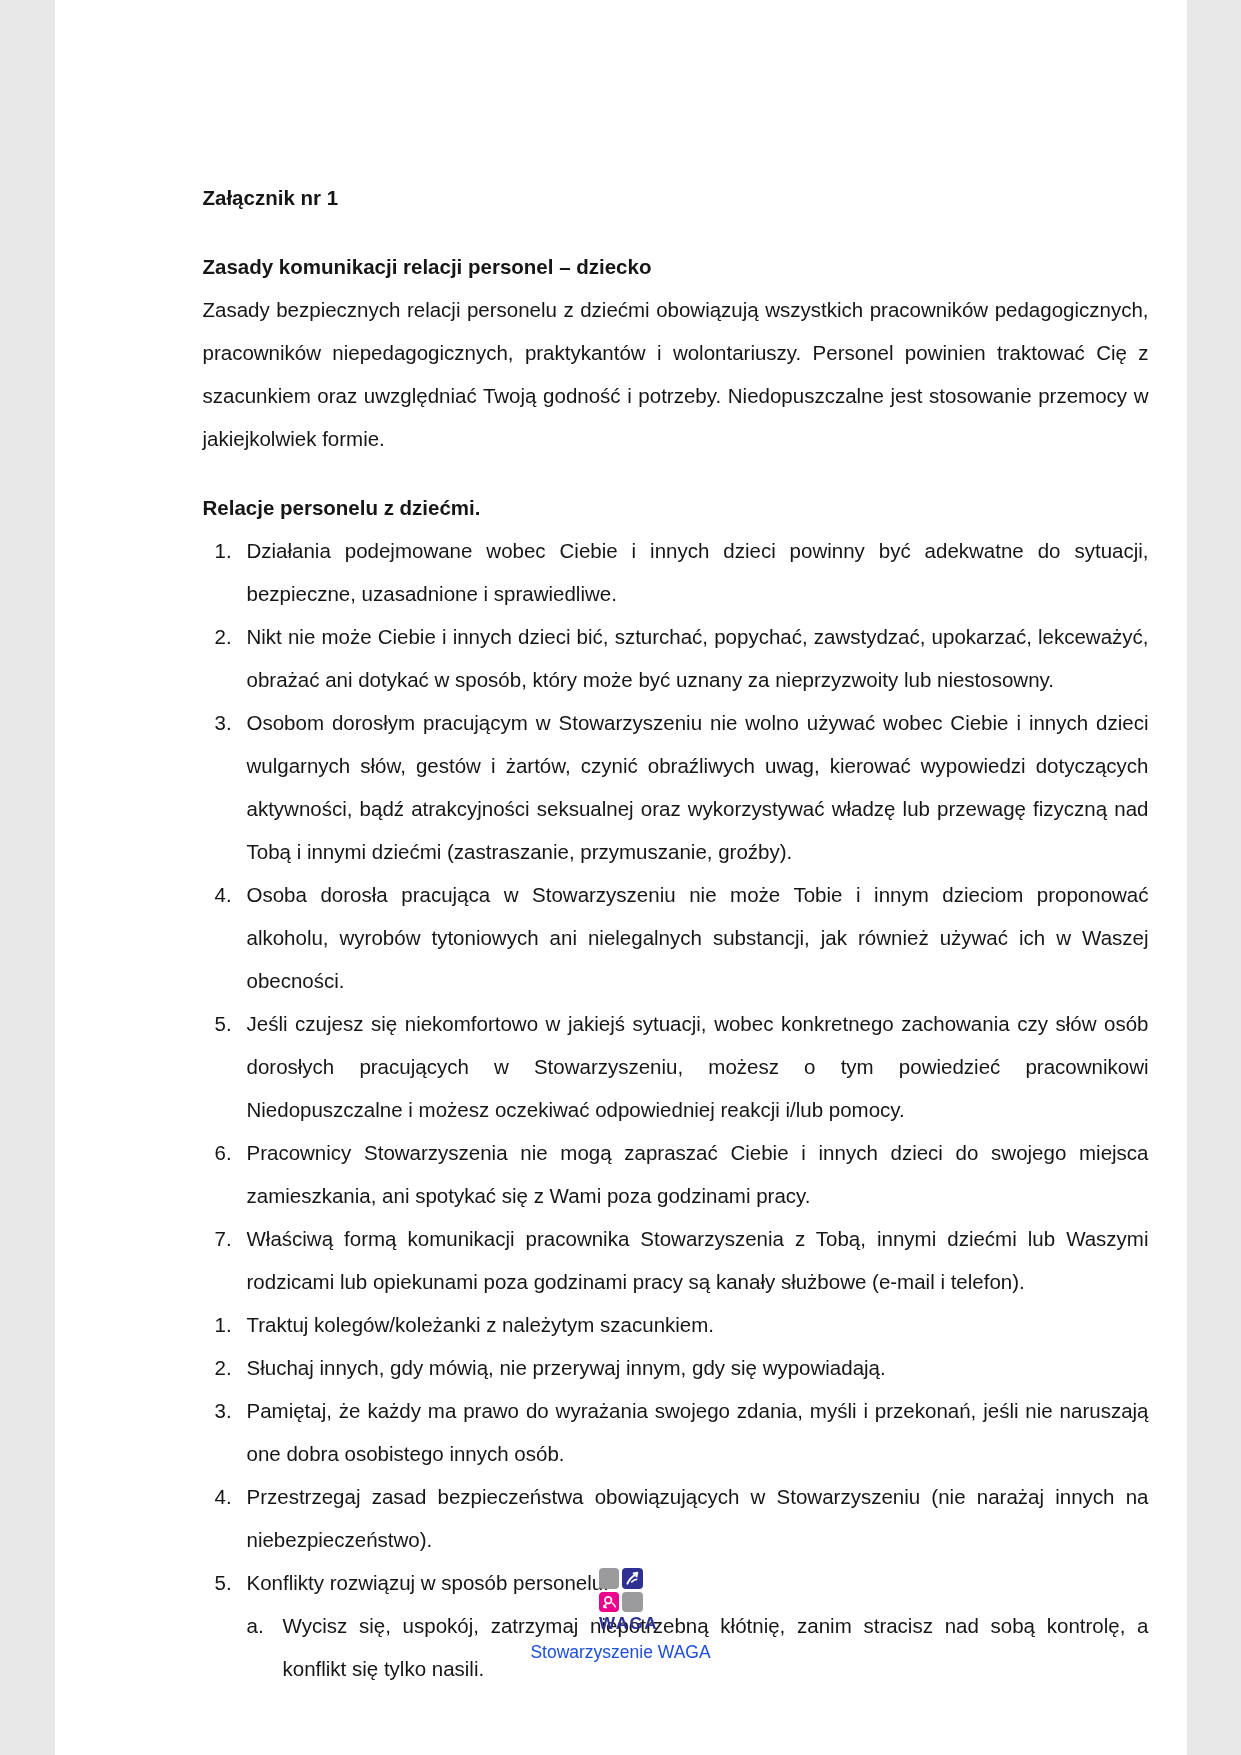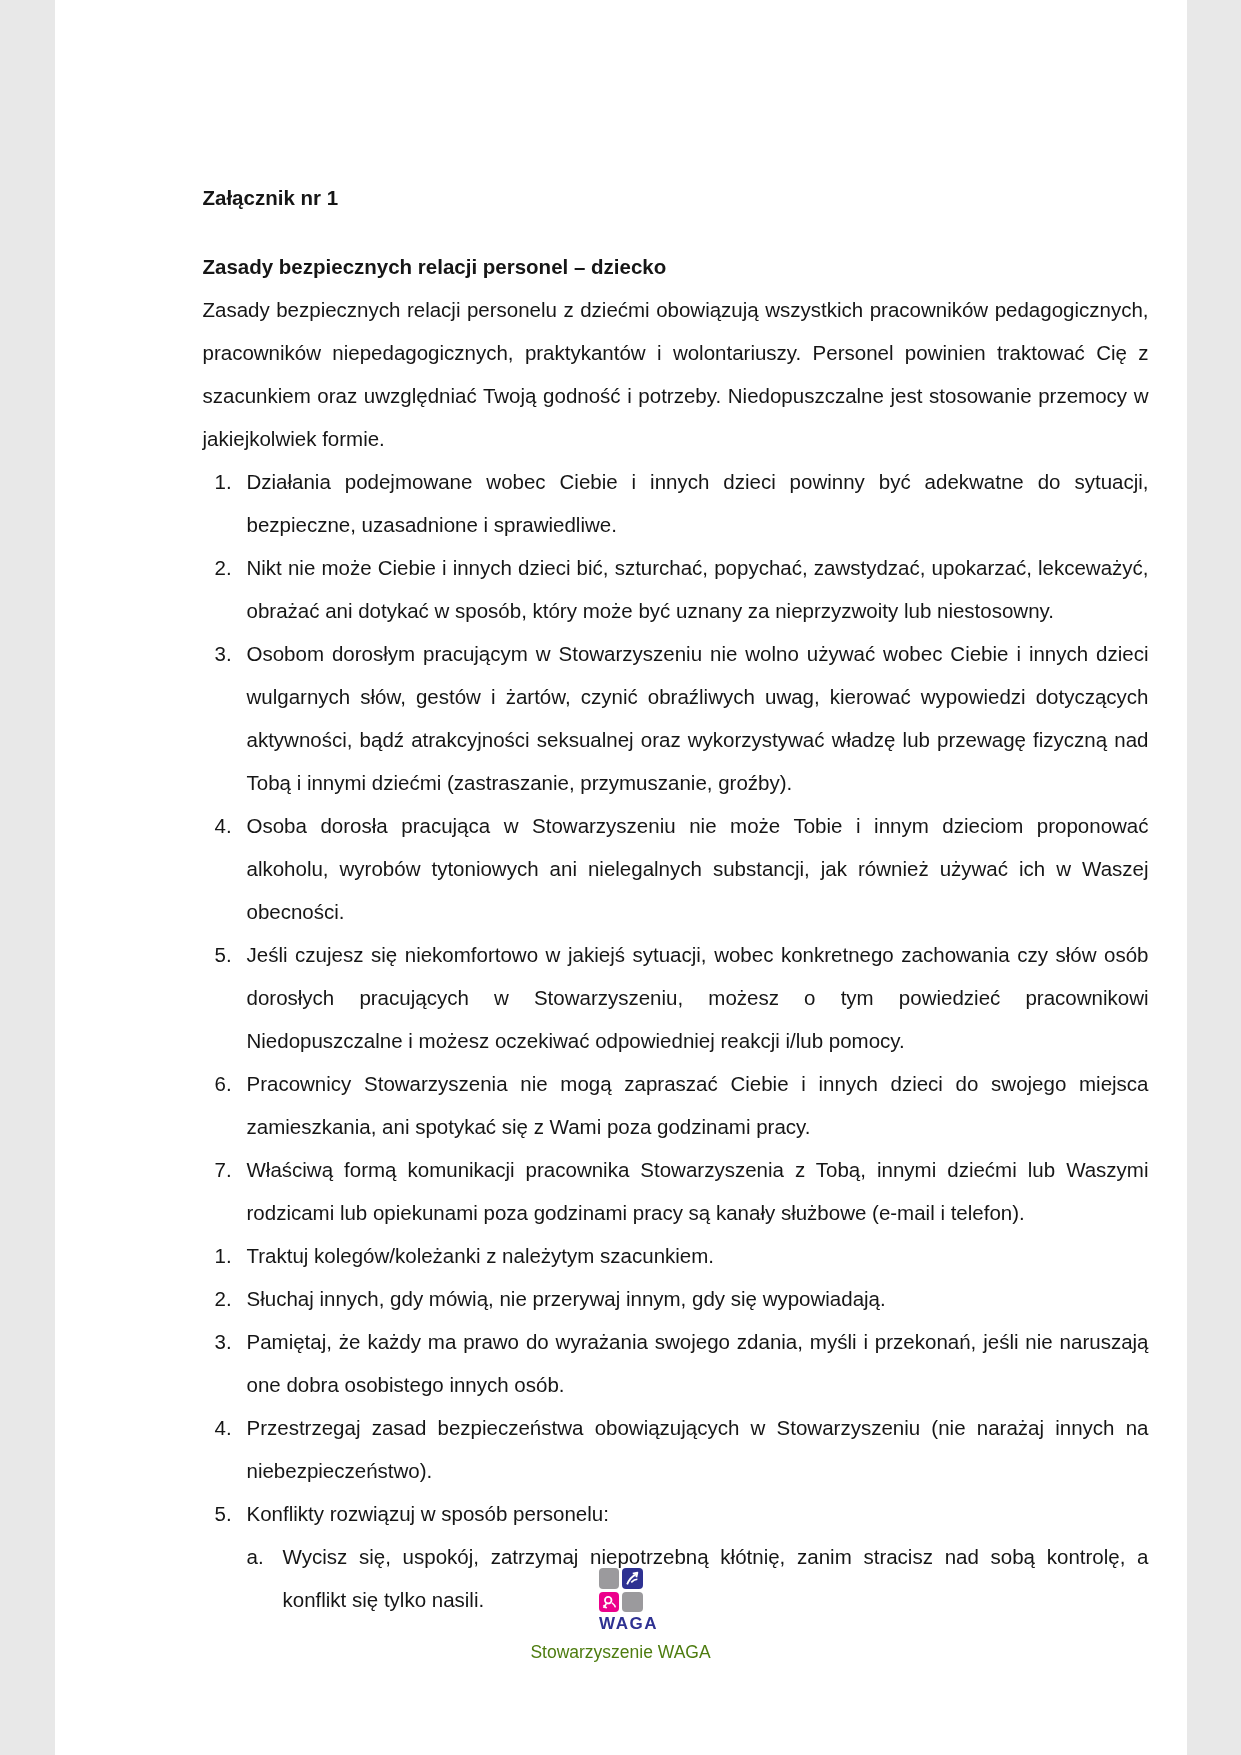--- a/index.html
+++ b/index.html
@@ -76,24 +76,25 @@
   }
 </style>
 </head>
 <body>
 
 <div class="page">
   <div class="content">
 
     <p class="heading b">Załącznik nr 1</p>
 
-    <p class="heading b mt">Zasady bezpiecznych relacji personel – dziecko</p>
+    <p class="heading b mt">Zasady komunikacji relacji personel – dziecko</p>
 
     <p class="para">Zasady bezpiecznych relacji personelu z dziećmi obowiązują wszystkich pracowników pedagogicznych, pracowników niepedagogicznych, praktykantów i wolontariuszy. Personel powinien traktować Cię z szacunkiem oraz uwzględniać Twoją godność i potrzeby. Niedopuszczalne jest stosowanie przemocy w jakiejkolwiek formie.</p>
 
+    <p class="heading b mt">Relacje personelu z dziećmi.</p>
 
     <div class="olist">
       <div class="li">
         <span class="marker">1.</span>
         <span class="txt">Działania podejmowane wobec Ciebie i innych dzieci powinny być adekwatne do sytuacji, bezpieczne, uzasadnione i sprawiedliwe.</span>
       </div>
       <div class="li">
         <span class="marker">2.</span>
         <span class="txt">Nikt nie może Ciebie i innych dzieci bić, szturchać, popychać, zawstydzać, upokarzać, lekceważyć, obrażać ani dotykać w sposób, który może być uznany za nieprzyzwoity lub niestosowny.</span>
       </div>
@@ -164,15 +165,15 @@
       <div class="sq" style="background:#ec008c;">
         <svg viewBox="0 0 20 20" aria-hidden="true">
           <circle cx="9" cy="8" r="3.2" stroke="#ffffff" stroke-width="1.7" fill="none"></circle>
           <path d="M7 11.5 L4.5 15.5 M4.2 13 L7.5 15.8" stroke="#ffffff" stroke-width="1.7" fill="none"></path>
           <path d="M12.5 10.5 C14 11.5, 15.5 13, 16 15" stroke="#ffffff" stroke-width="1.4" fill="none"></path>
         </svg>
       </div>
       <div class="sq" style="background:#9b9a9d;"></div>
     </div>
     <div class="waga-word" style="color:#2e3192;">WAGA</div>
-    <div class="org-name" style="color:#4d7c0f;">Stowarzyszenie WAGA</div>
+    <div class="org-name" style="color:#1d4ed8;">Stowarzyszenie WAGA</div>
   </div>
 </div>
 
 </body></html>

